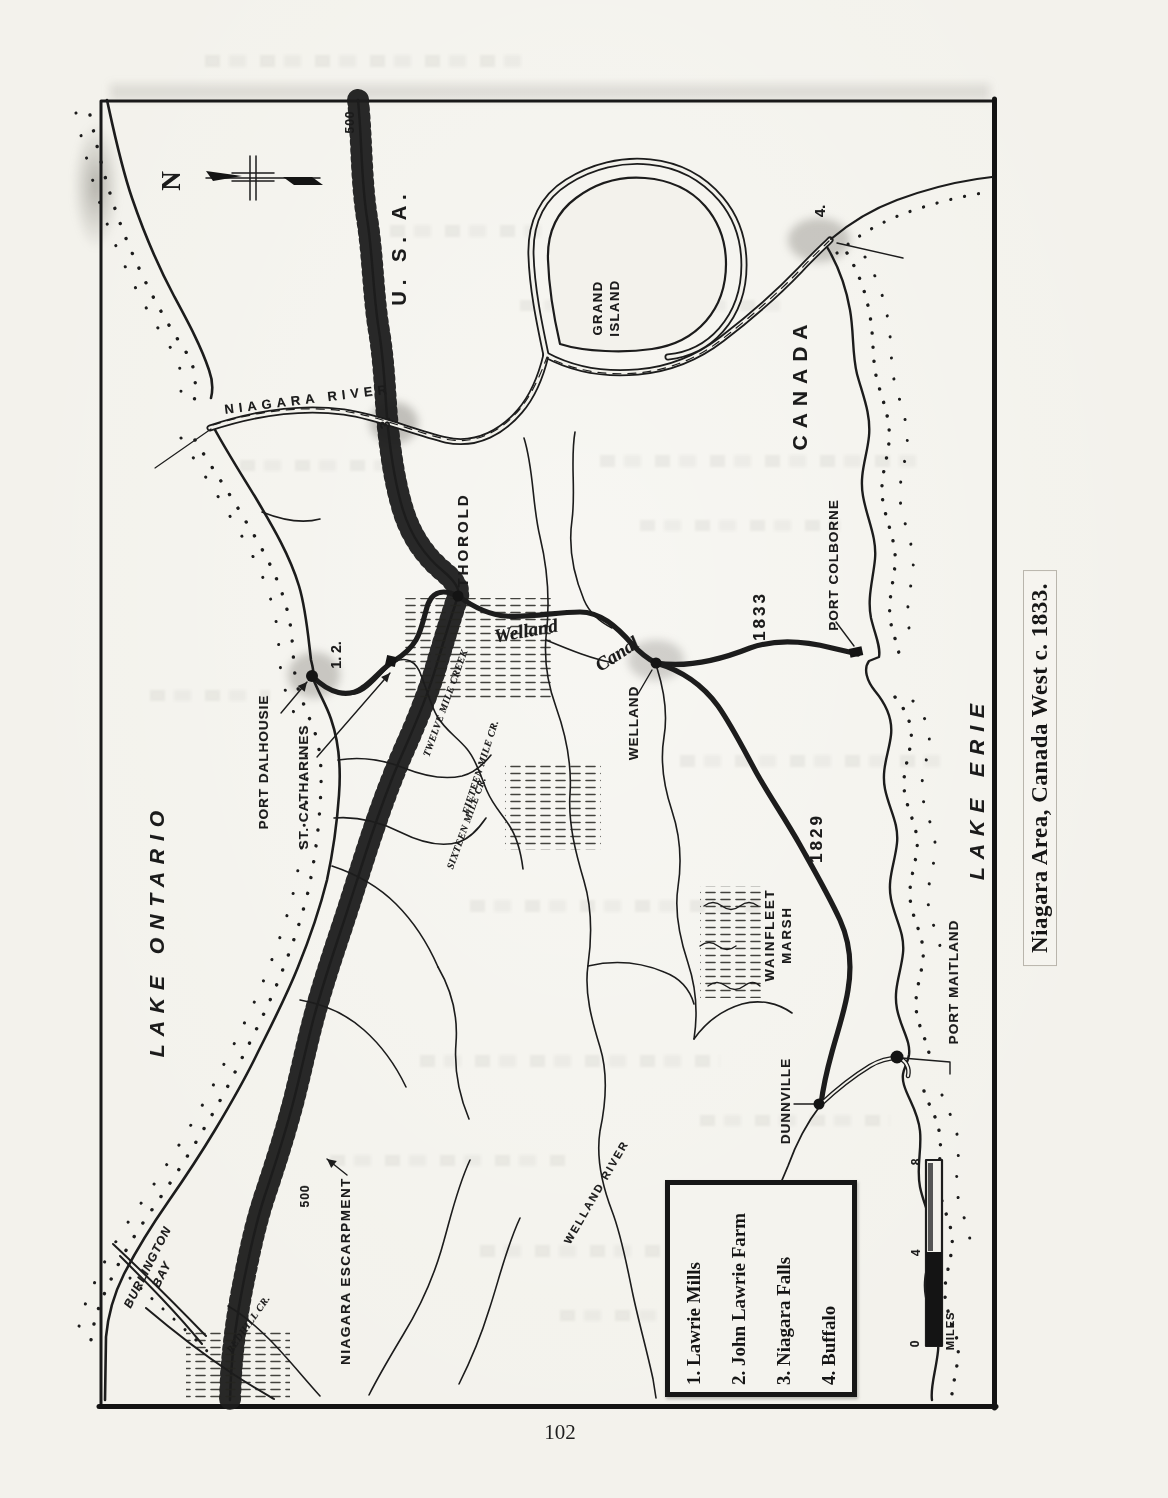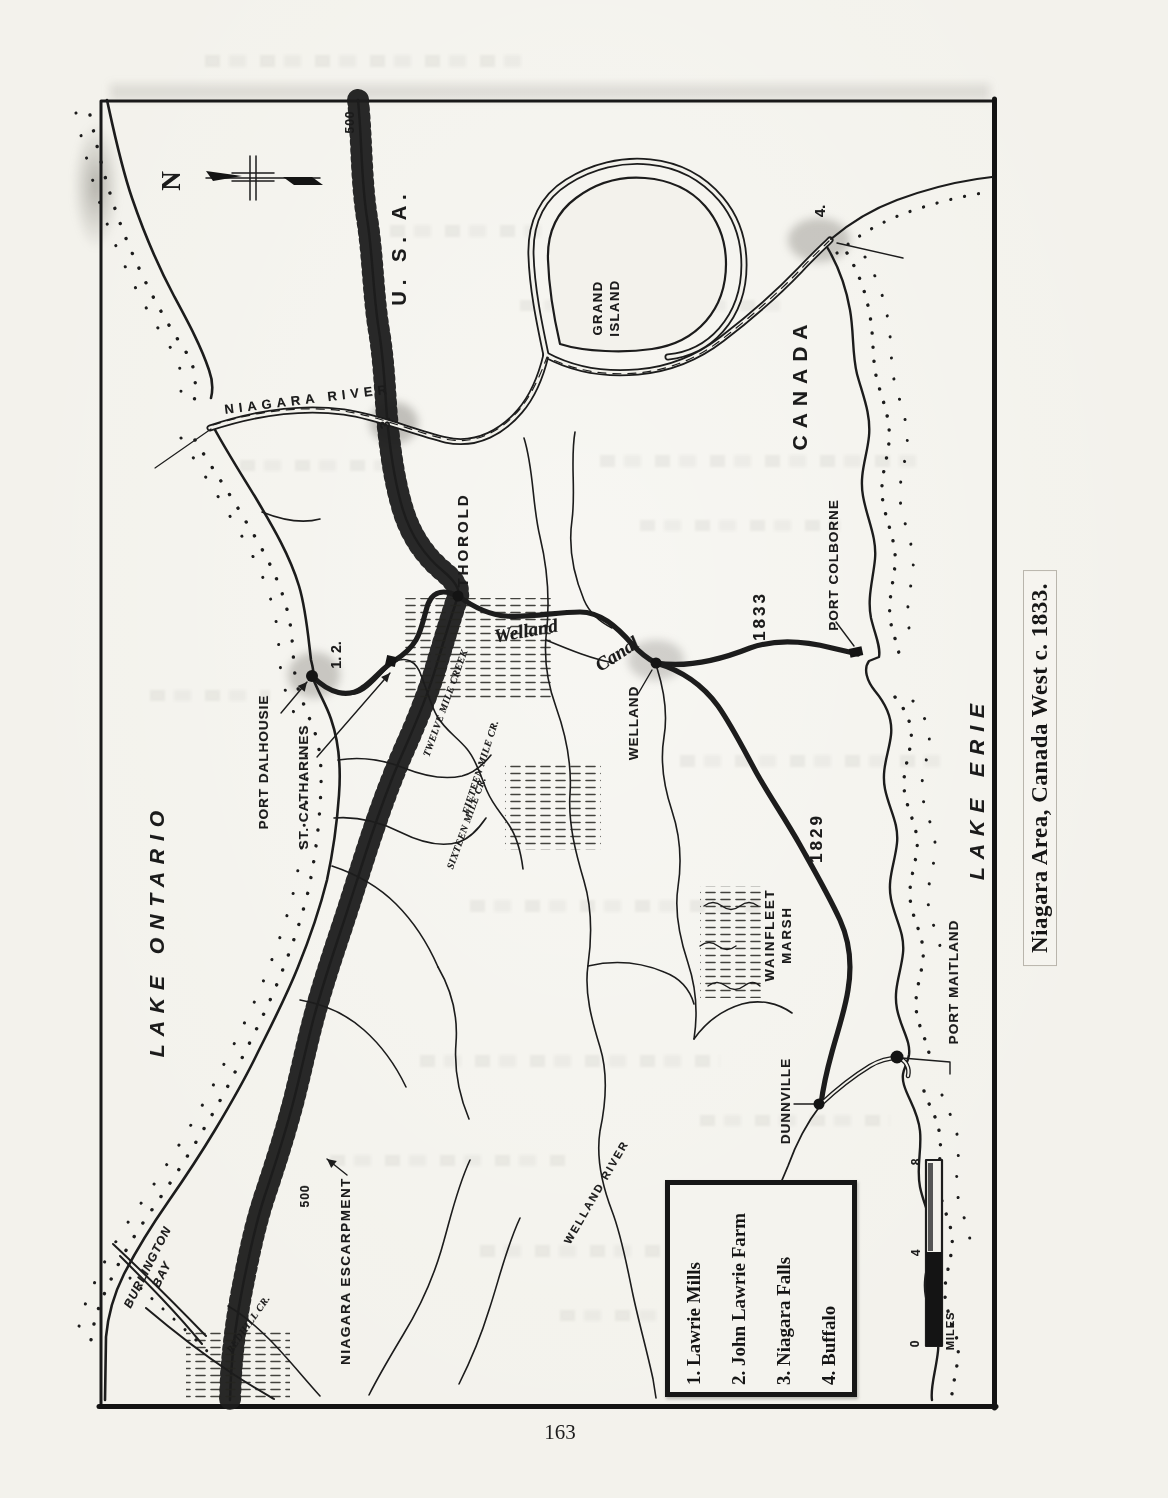--- a/index.html
+++ b/index.html
@@ -273,13 +273,13 @@
 <div class="legend">
   <div class="legend-rot">
     <div class="legend-line">1. Lawrie Mills</div>
     <div class="legend-line">2. John Lawrie Farm</div>
     <div class="legend-line">3. Niagara Falls</div>
     <div class="legend-line">4. Buffalo</div>
   </div>
 </div>
 
 <div class="caption">Niagara Area, Canada West c. 1833.</div>
-<div class="pagenum">163</div>
+<div class="pagenum">102</div>
 
 </body></html>

